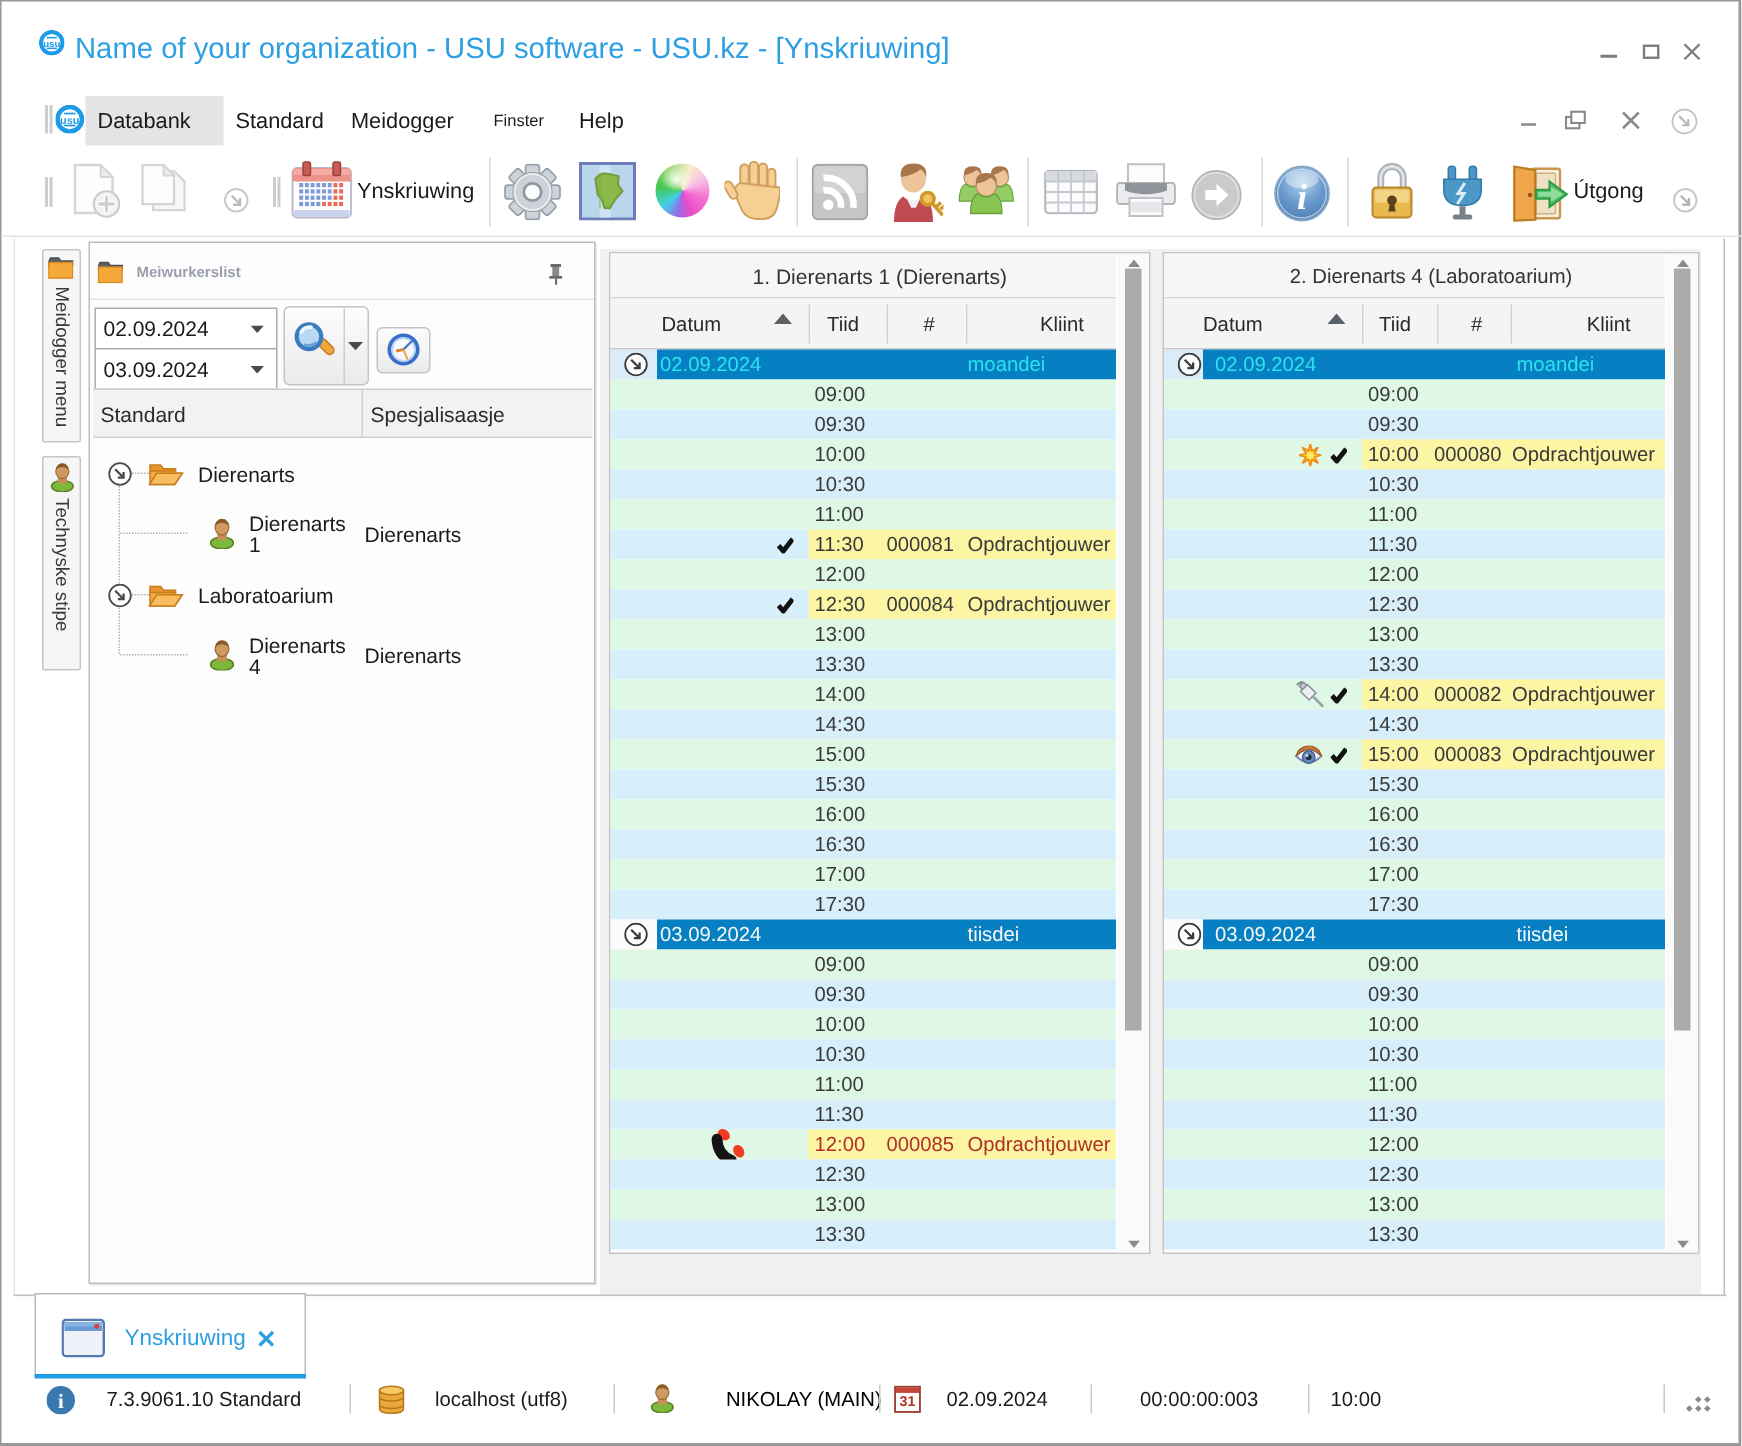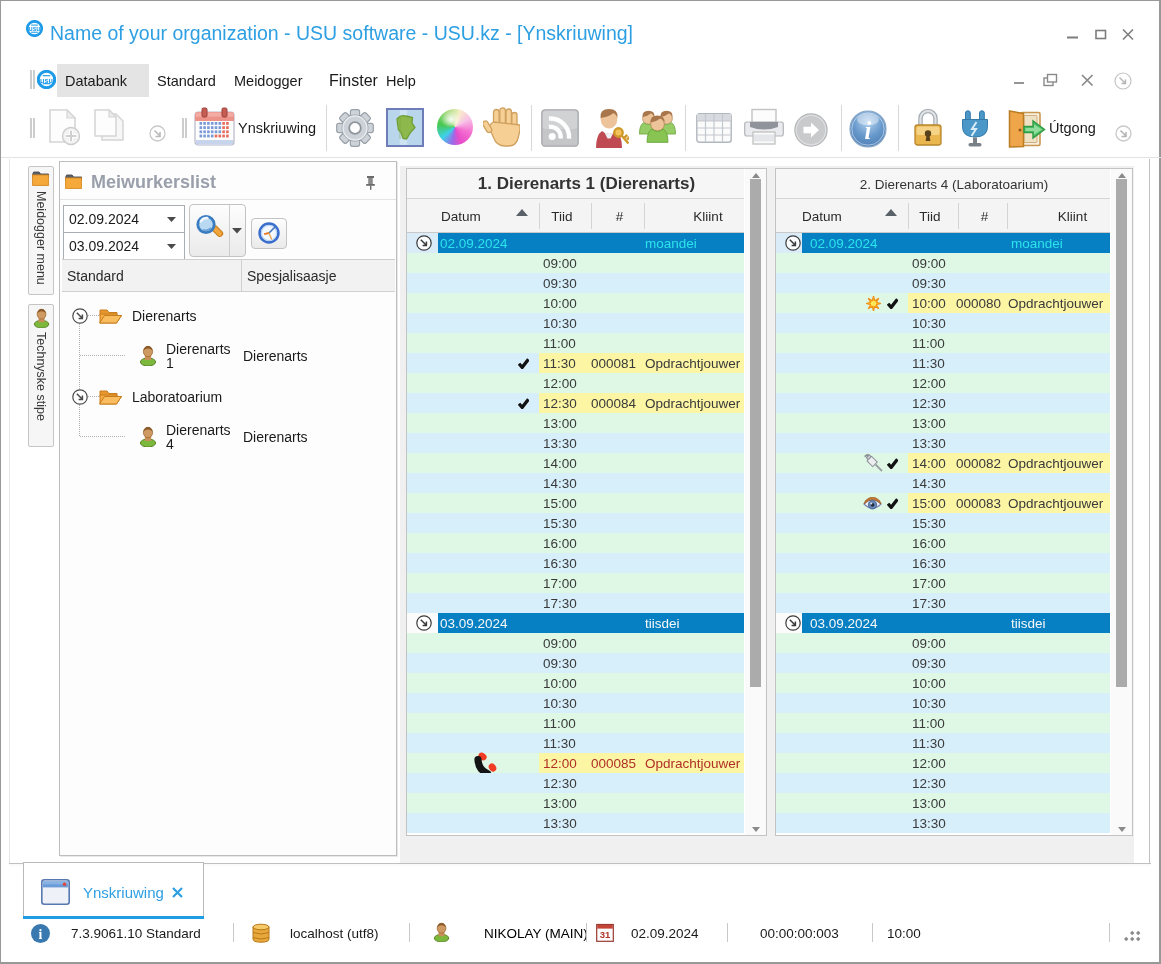--- a/index.html
+++ b/index.html
@@ -22,21 +22,21 @@
 <svg style="position:absolute;left:36px;top:69px" width="19" height="19" viewBox="0 0 19 19">
 <circle cx="9.5" cy="9.5" r="8.2" fill="#fff" stroke="#1e9be8" stroke-width="3.04"></circle>
 <text x="9.5" y="12.54" font-family="Liberation Sans" font-size="7.22" font-weight="bold" fill="#1e9be8" text-anchor="middle">usu</text>
 <rect x="5.7" y="5.130000000000001" width="7.6000000000000005" height="1.14" fill="#1e9be8"></rect>
 <rect x="5.7" y="13.11" width="7.6000000000000005" height="1.14" fill="#1e9be8"></rect>
     </svg>
 <div style="position:absolute;left:56px;top:63px;width:92px;height:33px;background:#e4e4e4;"></div>
 <div style="position:absolute;left:64px;top:80px;transform:translateY(-50%);font-size:14.5px;color:#1a1a1a;font-weight:normal;white-space:nowrap;">Databank</div>
 <div style="position:absolute;left:156px;top:80px;transform:translateY(-50%);font-size:14.5px;color:#1a1a1a;font-weight:normal;white-space:nowrap;">Standard</div>
 <div style="position:absolute;left:233px;top:80px;transform:translateY(-50%);font-size:14.5px;color:#1a1a1a;font-weight:normal;white-space:nowrap;">Meidogger</div>
-<div style="position:absolute;left:328px;top:80px;transform:translateY(-50%);font-size:16px;color:#1a1a1a;font-weight:normal;white-space:nowrap;">Finster</div>
+<div style="position:absolute;left:328px;top:80px;transform:translateY(-50%);font-size:11px;color:#1a1a1a;font-weight:normal;white-space:nowrap;">Finster</div>
 <div style="position:absolute;left:385px;top:80px;transform:translateY(-50%);font-size:14.5px;color:#1a1a1a;font-weight:normal;white-space:nowrap;">Help</div>
 <svg style="position:absolute;left:1005px;top:70px" width="150" height="20" viewBox="0 0 150 20">
 <path d="M8 12 h10" stroke="#8a8a8a" stroke-width="1.8"></path>
 <rect x="38" y="7" width="9" height="7.5" fill="#fff" stroke="#8a8a8a" stroke-width="1.4"></rect>
 <rect x="41.5" y="3.5" width="9" height="7.5" fill="#fff" stroke="#8a8a8a" stroke-width="1.4"></rect>
 <path d="M76 4 l10.5 10.5 M86.5 4 l-10.5 10.5" stroke="#8a8a8a" stroke-width="1.7"></path>
 <circle cx="117" cy="10" r="8" fill="none" stroke="#c3c3c3" stroke-width="1.2"></circle>
 <path d="M113.5 6.5 l5.5 5.5 M119.5 8.5 v4 h-4" stroke="#b5b5b5" stroke-width="1.4" fill="none"></path>
     </svg>
 <div style="position:absolute;left:29px;top:117px;width:1.5px;height:20px;background:#cdcdcd;"></div>
@@ -257,21 +257,21 @@
 <ellipse cx="9" cy="6.5" rx="4.6" ry="5.2" fill="#cf9a62" stroke="#9a6a34" stroke-width="0.8"></ellipse>
 <path d="M4.5 5.5 q1 -4.5 4.5 -4.5 q3.5 0 4.5 4.5 q-2 -2 -4.5 -2 q-2.5 0 -4.5 2 z" fill="#8a5a2a"></path>
 </g>
     </svg>
 <div style="position:absolute;left:33px;top:331px;writing-mode:vertical-rl;font-size:12.5px;color:#3a3a3a;white-space:nowrap;">Technyske stipe</div>
 <div style="position:absolute;left:58px;top:160px;width:338px;height:695px;background:#fdfdfd;border:1px solid #bdbdbd;box-shadow:1px 1px 0 #e8e8e8;"></div>
 <svg style="position:absolute;left:64px;top:173px" width="17" height="15" viewBox="0 0 17 15">
 <path d="M0.6 3.5 l1 -2.5 h5.5 l1.5 2 h8 v3 h-16 z" fill="#5c6066" stroke="#4a4e54" stroke-width="0.9"></path>
 <rect x="0.6" y="4" width="15.8" height="10.4" fill="#f5a93b" stroke="#d8891f" stroke-width="0.9"></rect>
     </svg>
-<div style="position:absolute;left:90px;top:181px;transform:translateY(-50%);font-size:18px;color:#9aa0ab;font-weight:bold;white-space:nowrap;text-align:right;">Meiwurkerslist</div>
+<div style="position:absolute;left:90px;top:181px;transform:translateY(-50%);font-size:10px;color:#9aa0ab;font-weight:bold;white-space:nowrap;text-align:right;">Meiwurkerslist</div>
 <svg style="position:absolute;left:364px;top:174px" width="11" height="15" viewBox="0 0 11 15">
 <rect x="2" y="1" width="7" height="2" fill="#6a6a6a"></rect>
 <rect x="3.2" y="3" width="4.6" height="6" fill="#8a8a8a"></rect>
 <rect x="1.2" y="9" width="8.6" height="1.8" fill="#6a6a6a"></rect>
 <rect x="5" y="10.8" width="1.4" height="4" fill="#6a6a6a"></rect>
     </svg>
 <div style="position:absolute;left:59px;top:198px;width:336px;height:1px;background:#e4e4e4;"></div>
 <div style="position:absolute;left:62px;top:204px;width:122px;height:28px;background:#fff;border:1px solid #a9aeb4;"></div>
 <div style="position:absolute;left:62px;top:231px;width:122px;height:28px;background:#fff;border:1px solid #a9aeb4;"></div>
 <div style="position:absolute;left:68px;top:218px;transform:translateY(-50%);font-size:14px;color:#1a1a1a;font-weight:normal;white-space:nowrap;">02.09.2024</div>
@@ -350,21 +350,21 @@
 <div style="position:absolute;left:165px;top:443px;transform:translateY(-50%);font-size:14px;color:#1a1a1a;font-weight:normal;white-space:nowrap;">4</div>
 <div style="position:absolute;left:242px;top:436px;transform:translateY(-50%);font-size:14px;color:#1a1a1a;font-weight:normal;white-space:nowrap;">Dierenarts</div>
 <div style="position:absolute;left:78px;top:323px;width:1px;height:65px;border-left:1px dotted #b0b0b0;"></div>
 <div style="position:absolute;left:79px;top:354px;width:45px;height:1px;border-top:1px dotted #b0b0b0;"></div>
 <div style="position:absolute;left:78px;top:404px;width:1px;height:31px;border-left:1px dotted #b0b0b0;"></div>
 <div style="position:absolute;left:79px;top:435px;width:45px;height:1px;border-top:1px dotted #b0b0b0;"></div>
 <div style="position:absolute;left:87px;top:314px;width:11px;height:1px;border-top:1px dotted #b0b0b0;"></div>
 <div style="position:absolute;left:87px;top:395px;width:11px;height:1px;border-top:1px dotted #b0b0b0;"></div>
 <div style="position:absolute;left:405px;top:167px;width:361px;height:668px;background:#fff;border:1px solid #c3c3c3;"></div>
 <div style="position:absolute;left:406px;top:168px;width:337px;height:30px;background:#f6f6f6;border-bottom:1px solid #d5d5d5;"></div>
-<div style="position:absolute;left:585.5px;top:183px;transform:translate(-50%,-50%);font-size:17px;color:#333;font-weight:bold;white-space:nowrap;">1. Dierenarts 1 (Dierenarts)</div>
+<div style="position:absolute;left:585.5px;top:183px;transform:translate(-50%,-50%);font-size:14px;color:#333;font-weight:normal;white-space:nowrap;">1. Dierenarts 1 (Dierenarts)</div>
 <div style="position:absolute;left:406px;top:198px;width:337px;height:34px;background:#f4f4f4;border-bottom:1px solid #c9c9c9;"></div>
 <div style="position:absolute;left:538px;top:202px;width:1px;height:26px;background:#d4d4d4;"></div>
 <div style="position:absolute;left:590px;top:202px;width:1px;height:26px;background:#d4d4d4;"></div>
 <div style="position:absolute;left:643px;top:202px;width:1px;height:26px;background:#d4d4d4;"></div>
 <div style="position:absolute;left:440px;top:215px;transform:translateY(-50%);font-size:13.5px;color:#2a2a2a;font-weight:normal;white-space:nowrap;">Datum</div>
 <svg style="position:absolute;left:515px;top:208px" width="12" height="7" viewBox="0 0 12 7">
       <polygon points="6.0,0 12,7 0,7" fill="#5a6068"></polygon>
     </svg>
 <div style="position:absolute;left:561.0px;top:215px;transform:translate(-50%,-50%);font-size:13.5px;color:#2a2a2a;font-weight:normal;white-space:nowrap;">Tiid</div>
 <div style="position:absolute;left:618.5px;top:215px;transform:translate(-50%,-50%);font-size:13.5px;color:#2a2a2a;font-weight:normal;white-space:nowrap;">#</div>

